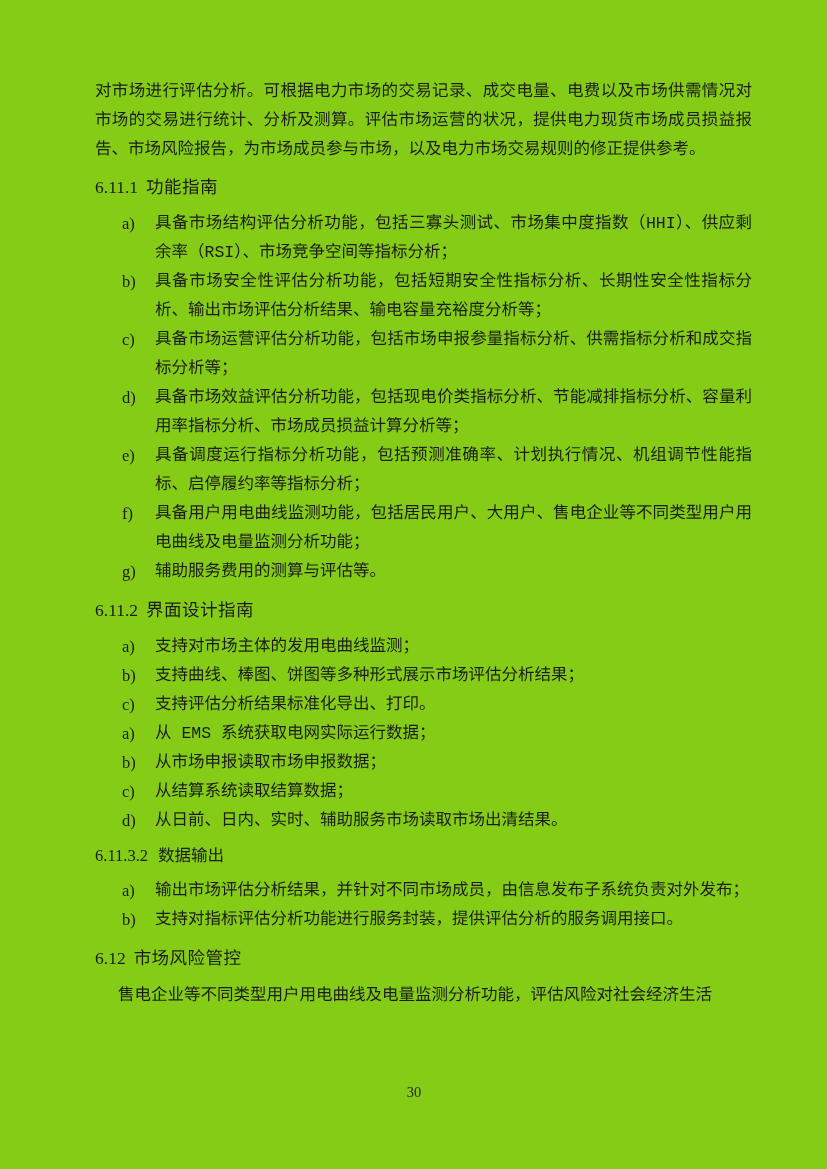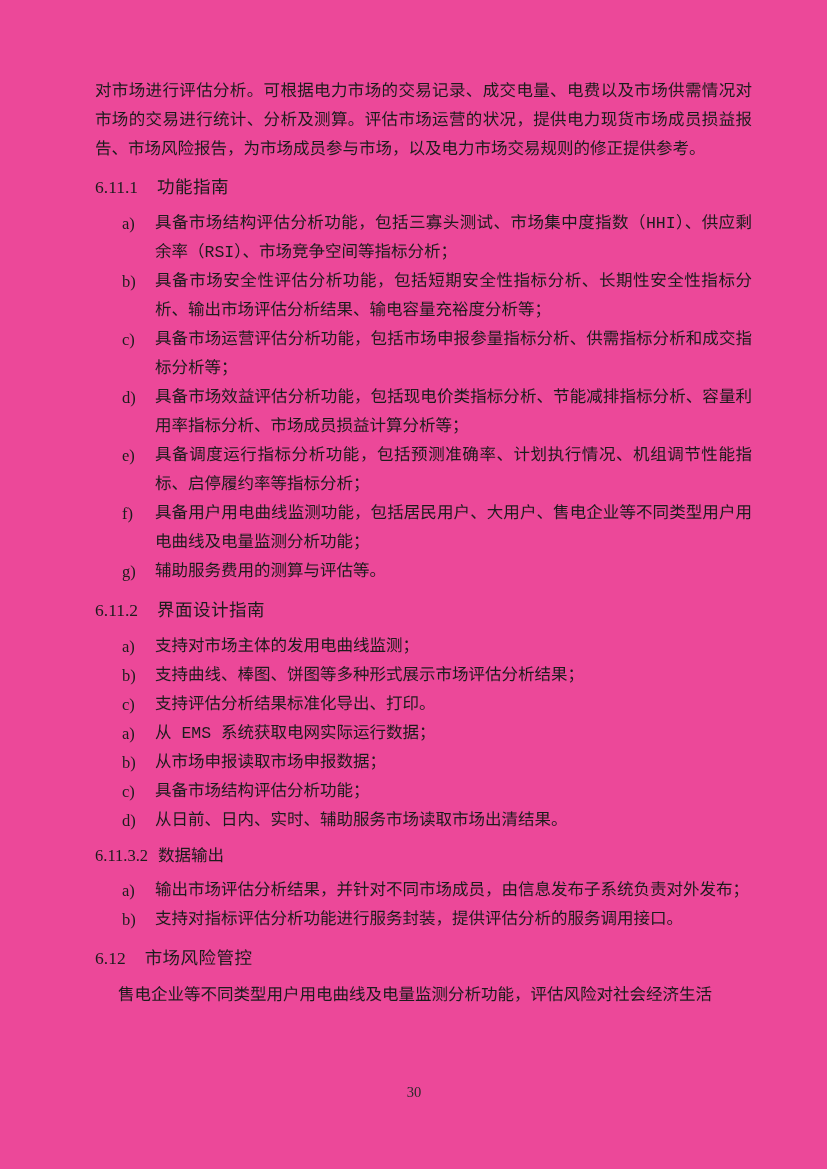--- a/index.html
+++ b/index.html
@@ -13,21 +13,21 @@
     color: #1c1c1c;
     font-family: "Liberation Serif", "DejaVu Serif", serif;
     position: relative;
     overflow: hidden;
   }
   .page {
     position: absolute;
     inset: 0;
     box-sizing: border-box;
     padding: 76px 75px 0 95px;
-    background: #ec4899;
+    background: #84cc16;
   }
   .para {
     font-size: 16.5px;
     line-height: 29px;
     text-align: justify;
     text-justify: inter-ideograph;
     margin: 0;
   }
   .para.indent {
     text-indent: 23px;
@@ -35,21 +35,21 @@
   
   .h2 {
     margin: 9px 0 7px 0;
     font-size: 17.5px;
     line-height: 30px;
     white-space: nowrap;
   }
   .h2 .h-num {
     font-family: "Liberation Serif", "DejaVu Serif", serif;
     font-weight: 400;
-    margin-right: 19px;
+    margin-right: 8px;
   }
   .h2 .h-title {
     font-family: "Liberation Sans", "DejaVu Sans", sans-serif;
     font-weight: 400;
     letter-spacing: 0.5px;
   }
   
   .h3 {
     margin: 6px 0 6px 0;
     font-size: 16.5px;
@@ -153,21 +153,21 @@
     <div class="li">
       <span class="marker">a)</span>
       <span class="text">从 EMS 系统获取电网实际运行数据；</span>
     </div>
     <div class="li">
       <span class="marker">b)</span>
       <span class="text">从市场申报读取市场申报数据；</span>
     </div>
     <div class="li">
       <span class="marker">c)</span>
-      <span class="text">具备市场结构评估分析功能；</span>
+      <span class="text">从结算系统读取结算数据；</span>
     </div>
     <div class="li">
       <span class="marker">d)</span>
       <span class="text">从日前、日内、实时、辅助服务市场读取市场出清结果。</span>
     </div>
   </div>
 
   <div class="h3">
     <span class="h-num">6.11.3.2</span><span class="h-title-plain">数据输出</span>
   </div>

